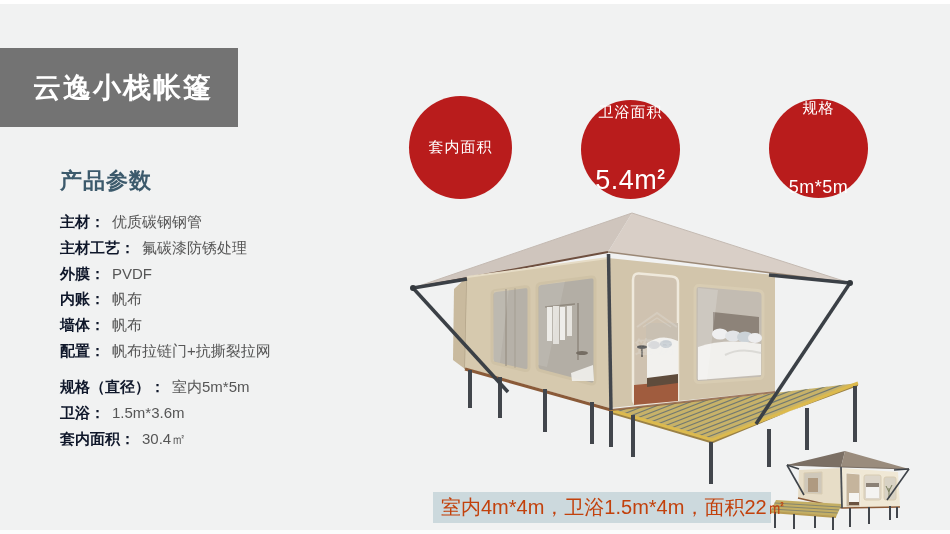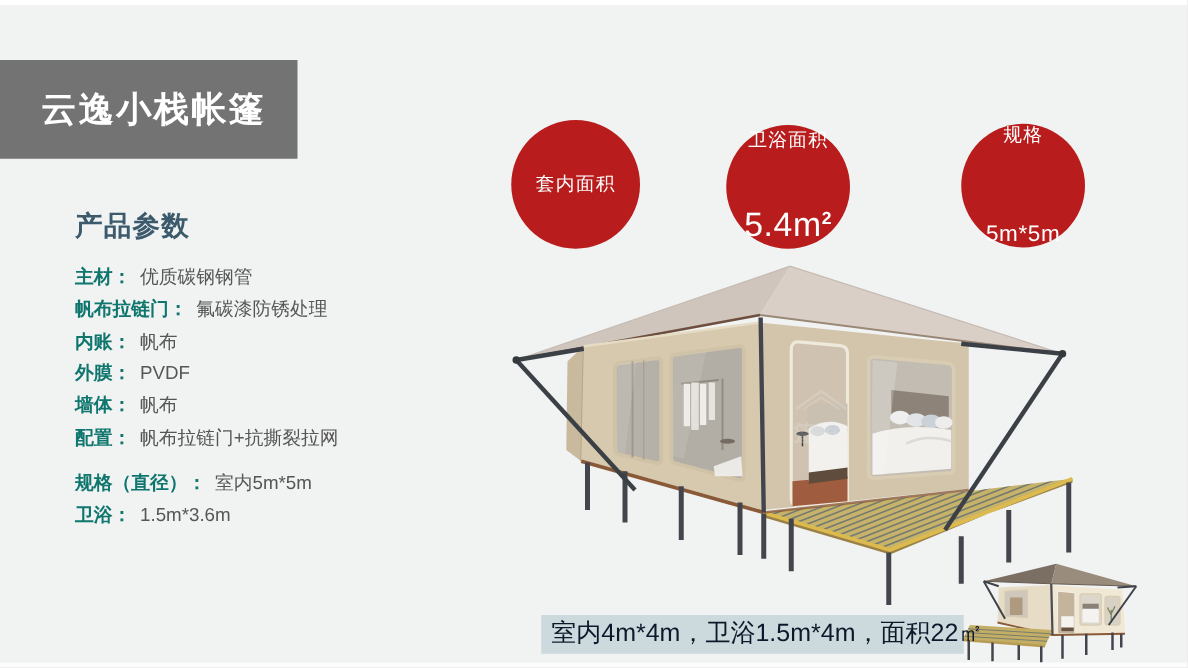--- a/index.html
+++ b/index.html
@@ -11,77 +11,80 @@
   .banner{ position:absolute; left:0; top:48px; width:238px; height:79px; background:#737373;
            display:flex; align-items:center; padding-left:33px; }
   .banner-title{ color:#ffffff; font-size:28px; font-weight:bold; letter-spacing:2px; white-space:nowrap; }
 
   .param-section{ position:absolute; left:60px; width:320px; }
   .sec-product{ top:166px; }
   .sec-spec{ top:374px; }
   .sec-title{ font-size:22px; font-weight:bold; color:#3c5a6c; letter-spacing:1px; margin-bottom:13px; }
   .sec-spec .sec-title{ margin-bottom:9px; }
   .param-row{ font-size:15px; line-height:25.8px; color:#565656; white-space:nowrap; }
-  .param-label{ font-weight:bold; color:#0f766e; margin-right:7px; }
+  .param-label{ font-weight:bold; color:#0f172a; margin-right:7px; }
 
   .stat-circle{ position:absolute; border-radius:50%; background:#b91c1c; color:#fff;
                 display:flex; flex-direction:column; align-items:center; justify-content:center; }
   .c1{ left:409px; top:96px;  width:103px; height:103px; }
   .c2{ left:581px; top:100px; width:99px;  height:99px;gap:41px; }
   .c3{ left:769px; top:99px;  width:99px;  height:99px;justify-content:space-between; }
   .stat-label{ font-size:15px; letter-spacing:1px; }
   .stat-value{ font-size:27px; margin-top:2px; letter-spacing:0.5px; }
   .stat-value sup{ font-size:14px; font-weight:bold; }
   .c3 .stat-value{ font-size:18px; }
 
   .main-image{ position:absolute; left:375px; top:195px; width:520px; height:300px; }
   .thumb-image{ position:absolute; left:770px; top:438px; width:180px; height:96px; }
 
   .caption-bar{ position:absolute; left:433px; top:492px; width:338px; height:31px;
-                background:#ccd9dd; color:#0f172a; font-size:20px; line-height:31px;
+                background:#ccd9dd; color:#c2410c; font-size:20px; line-height:31px;
                 padding:0 8px; white-space:nowrap; z-index:5; }
 </style>
 </head>
 <body>
 
 <div class="page">
   <div class="top-strip"></div>
 
   <div class="banner">
     <span class="banner-title">云逸小栈帐篷</span>
   </div>
 
   <div class="param-section sec-product">
     <div class="sec-title">产品参数</div>
     <div class="param-row">
       <span class="param-label">主材：</span><span class="param-value">优质碳钢钢管</span>
     </div>
     <div class="param-row">
-      <span class="param-label">帆布拉链门：</span><span class="param-value">氟碳漆防锈处理</span>
+      <span class="param-label">主材工艺：</span><span class="param-value">氟碳漆防锈处理</span>
+    </div>
+    <div class="param-row">
+      <span class="param-label">外膜：</span><span class="param-value">PVDF</span>
     </div>
     <div class="param-row">
       <span class="param-label">内账：</span><span class="param-value">帆布</span>
     </div>
     <div class="param-row">
-      <span class="param-label">外膜：</span><span class="param-value">PVDF</span>
-    </div>
-    <div class="param-row">
       <span class="param-label">墙体：</span><span class="param-value">帆布</span>
     </div>
     <div class="param-row">
       <span class="param-label">配置：</span><span class="param-value">帆布拉链门+抗撕裂拉网</span>
     </div>
   </div>
 
   <div class="param-section sec-spec">
     <div class="param-row">
       <span class="param-label">规格（直径）：</span><span class="param-value">室内5m*5m</span>
     </div>
     <div class="param-row">
       <span class="param-label">卫浴：</span><span class="param-value">1.5m*3.6m</span>
+    </div>
+    <div class="param-row">
+      <span class="param-label">套内面积：</span><span class="param-value">30.4㎡</span>
     </div>
   </div>
 
   <div class="stat-circle c1">
     <div class="stat-label">套内面积</div>
   </div>
   <div class="stat-circle c2">
     <div class="stat-label">卫浴面积</div>
     <div class="stat-value"><span>5.4m</span><sup>2</sup></div>
   </div>

